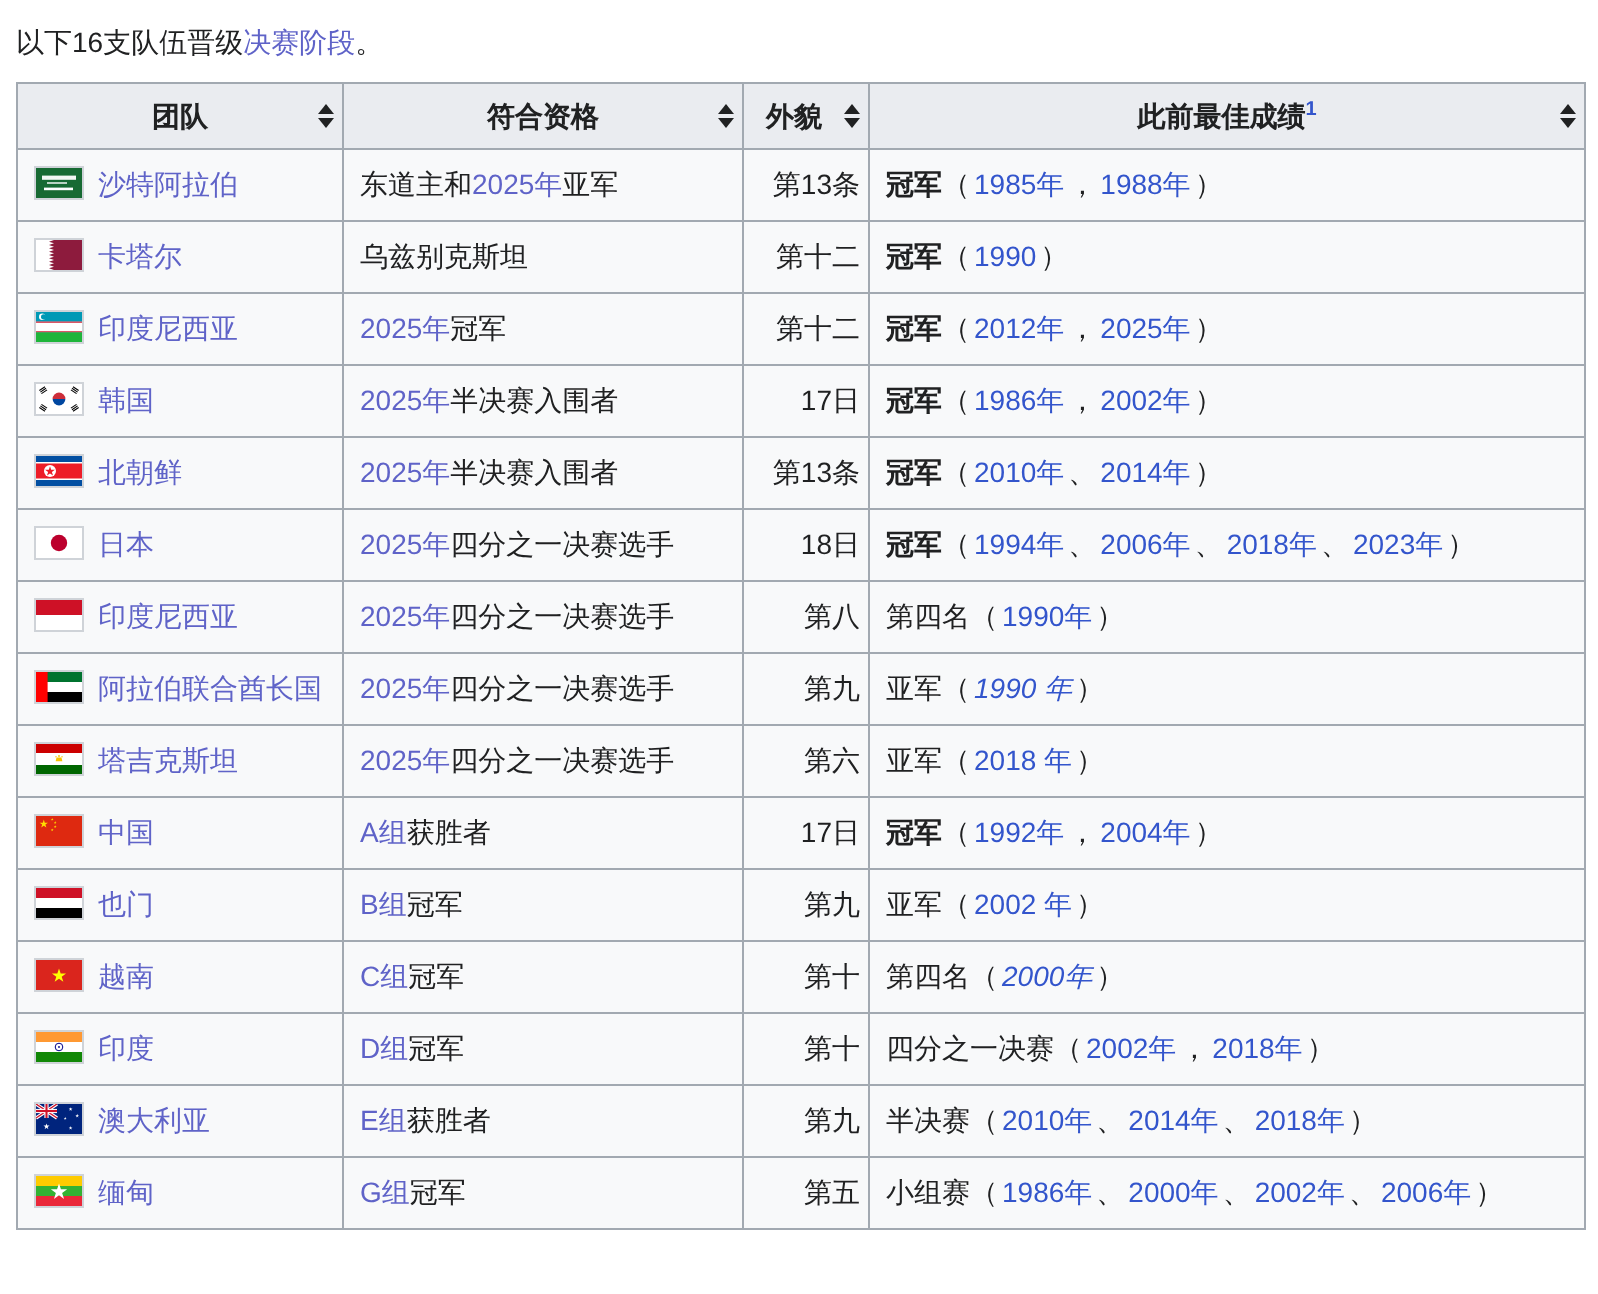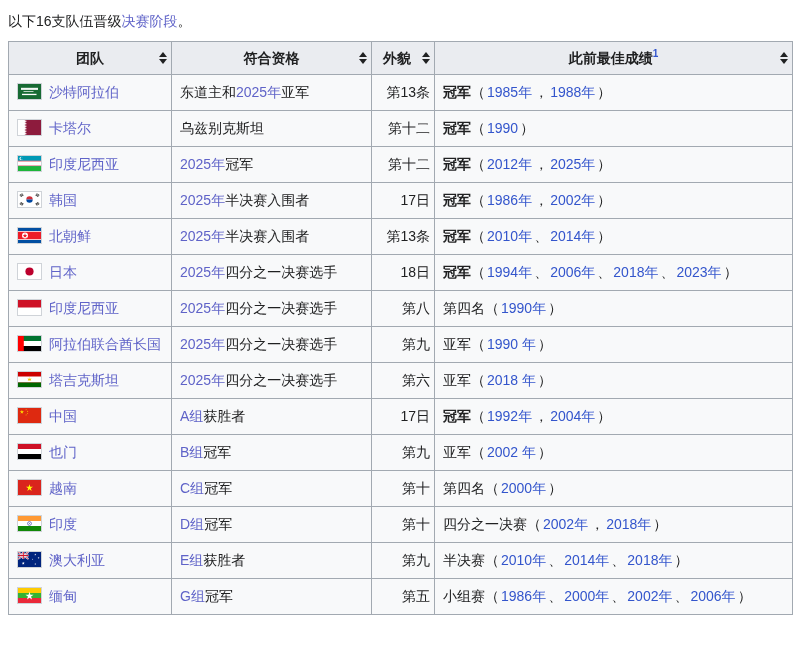--- a/index.html
+++ b/index.html
@@ -10,21 +10,21 @@
   html,body{margin:0;padding:0;background:#fff}
   body{
     font-family:"Liberation Sans","DejaVu Sans",sans-serif;
     font-size:14px;color:var(--text);
   }
   .page{width:799px;padding:5px 7px 8px 8px}
   .intro{margin:6px 0 10px 0;line-height:1.45}
   a{text-decoration:none;cursor:pointer}
   a.lk{color:var(--blue)}
   a.lkv{color:var(--peri)}
-  a.it{}
+  a.it{font-style:italic}
   table.wikitable{
     border-collapse:collapse;background:var(--row-bg);
     border:1px solid var(--border);width:784px;table-layout:fixed;
   }
   col.c-team{width:163px}
   col.c-qual{width:200px}
   col.c-app{width:63px}
   col.c-best{width:358px}
   th,td{border:1px solid var(--border);line-height:1.4;vertical-align:middle}
   th{

